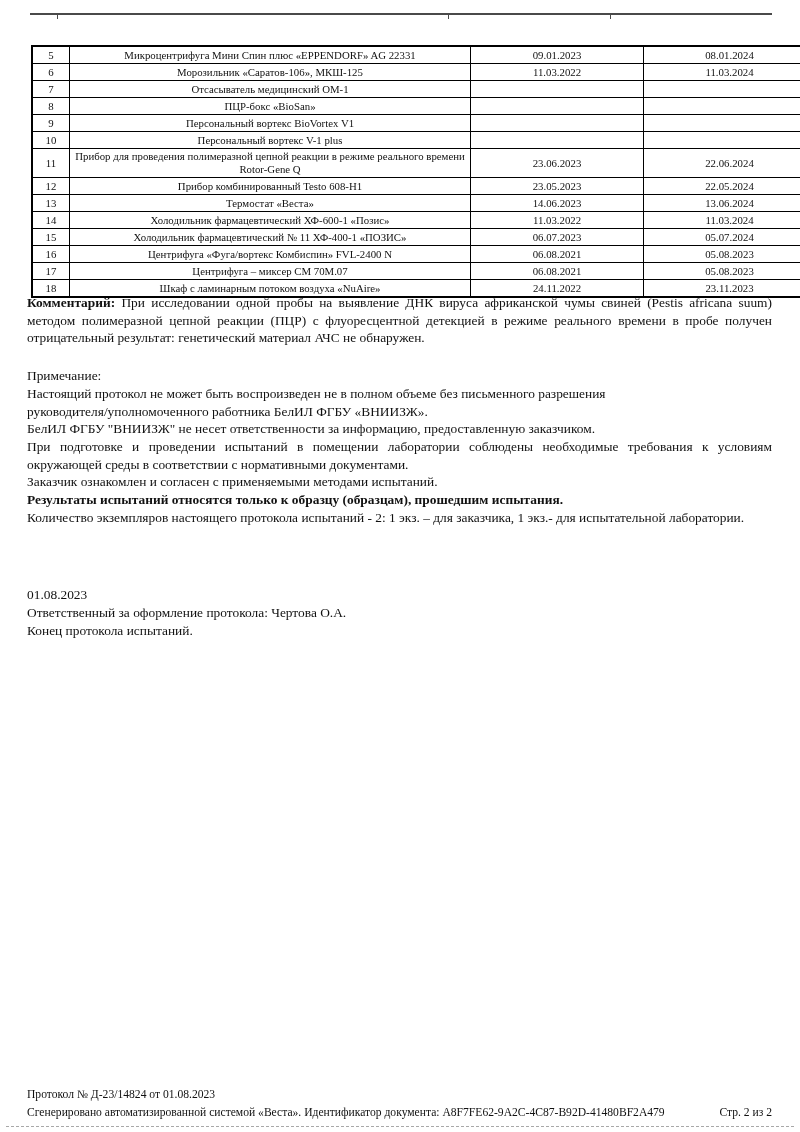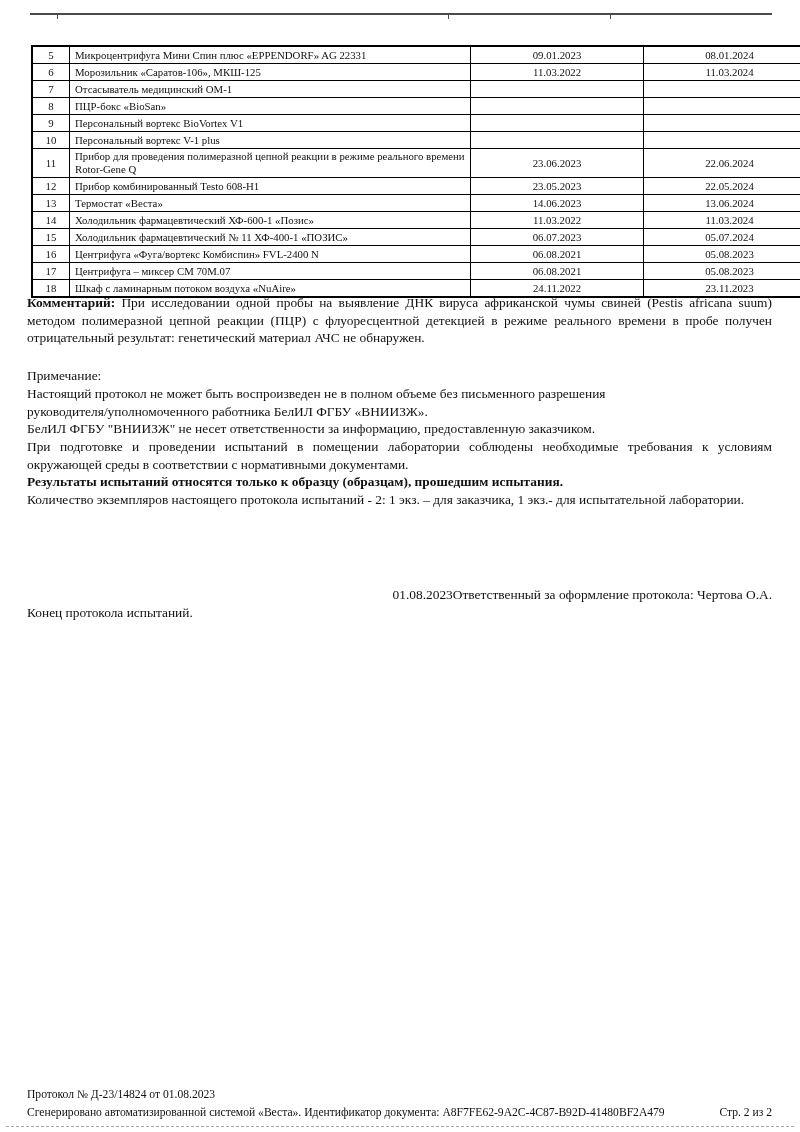--- a/index.html
+++ b/index.html
@@ -20,37 +20,37 @@
 
   
   table.equip {
     position:absolute; left:31px; top:45px; width:739px;
     border-collapse:collapse; table-layout:fixed;
     font-size:10.8px; line-height:13px;
   }
   table.equip { border:2px solid #000; }
   table.equip td { border:1px solid #000; padding:1px 5px; height:14px; vertical-align:middle; }
   td.c-num  { width:26px;  text-align:center; padding:1px 2px; }
-  td.c-name { width:390px; text-align:left; }
+  td.c-name { width:390px; text-align:center; }
   td.c-date { width:162px; text-align:center; }
   td.c-date2{ width:161px; text-align:center; }
 
   
   .copy {
     position:absolute; left:27px; top:294px; width:745px;
     font-size:13.4px; line-height:17.7px;
   }
   .copy p { margin:0; }
   p.commentary { text-align:justify; margin-bottom:20px; }
   p.note { text-align:justify; white-space:pre-line; }
   .bold { font-weight:bold; }
 
   
   .closing { position:absolute; left:27px; top:586px; width:745px; font-size:13.4px; line-height:18px; }
-  .closing-row { display:flex; justify-content:flex-end; }
+  .closing-row { display:flex; justify-content:space-between;flex-direction:column; }
 
   
   .footer { position:absolute; left:27px; top:1086px; width:745px; font-size:11.6px; line-height:17.5px; }
   .footer-row { display:flex; justify-content:space-between; align-items:flex-start; }
   .bottom-rule { position:absolute; left:6px; right:6px; top:1126px; border-top:1px dashed #a8a8a8; }
 </style>
 </head>
 <body>
 
 <div class="page">
@@ -164,20 +164,21 @@
   </table>
 
   <div class="copy">
     <p class="commentary"><span class="bold">Комментарий:</span> <span>При исследовании одной пробы на выявление ДНК вируса африканской чумы свиней (Pestis africana suum) методом полимеразной цепной реакции (ПЦР) с флуоресцентной детекцией в режиме реального времени в пробе получен отрицательный результат: генетический материал АЧС не обнаружен.</span></p>
 
     <p class="note">Примечание:</p>
     <p class="note">Настоящий протокол не может быть воспроизведен не в полном объеме без письменного разрешения
 руководителя/уполномоченного работника БелИЛ ФГБУ «ВНИИЗЖ».</p>
     <p class="note">БелИЛ ФГБУ "ВНИИЗЖ" не несет ответственности за информацию, предоставленную заказчиком.</p>
     <p class="note">При подготовке и проведении испытаний в помещении лаборатории соблюдены необходимые требования к условиям окружающей среды в соответствии с нормативными документами.</p>
+    <p class="note">Заказчик ознакомлен и согласен с применяемыми методами испытаний.</p>
     <p class="note bold">Результаты испытаний относятся только к образцу (образцам), прошедшим испытания.</p>
     <p class="note">Количество экземпляров настоящего протокола испытаний - 2: 1 экз. – для заказчика, 1 экз.- для испытательной лаборатории.</p>
   </div>
 
   <div class="closing">
     <div class="closing-row">
       <span>01.08.2023</span>
       <span>Ответственный за оформление протокола: Чертова О.А.</span>
     </div>
     <div>Конец протокола испытаний.</div>

